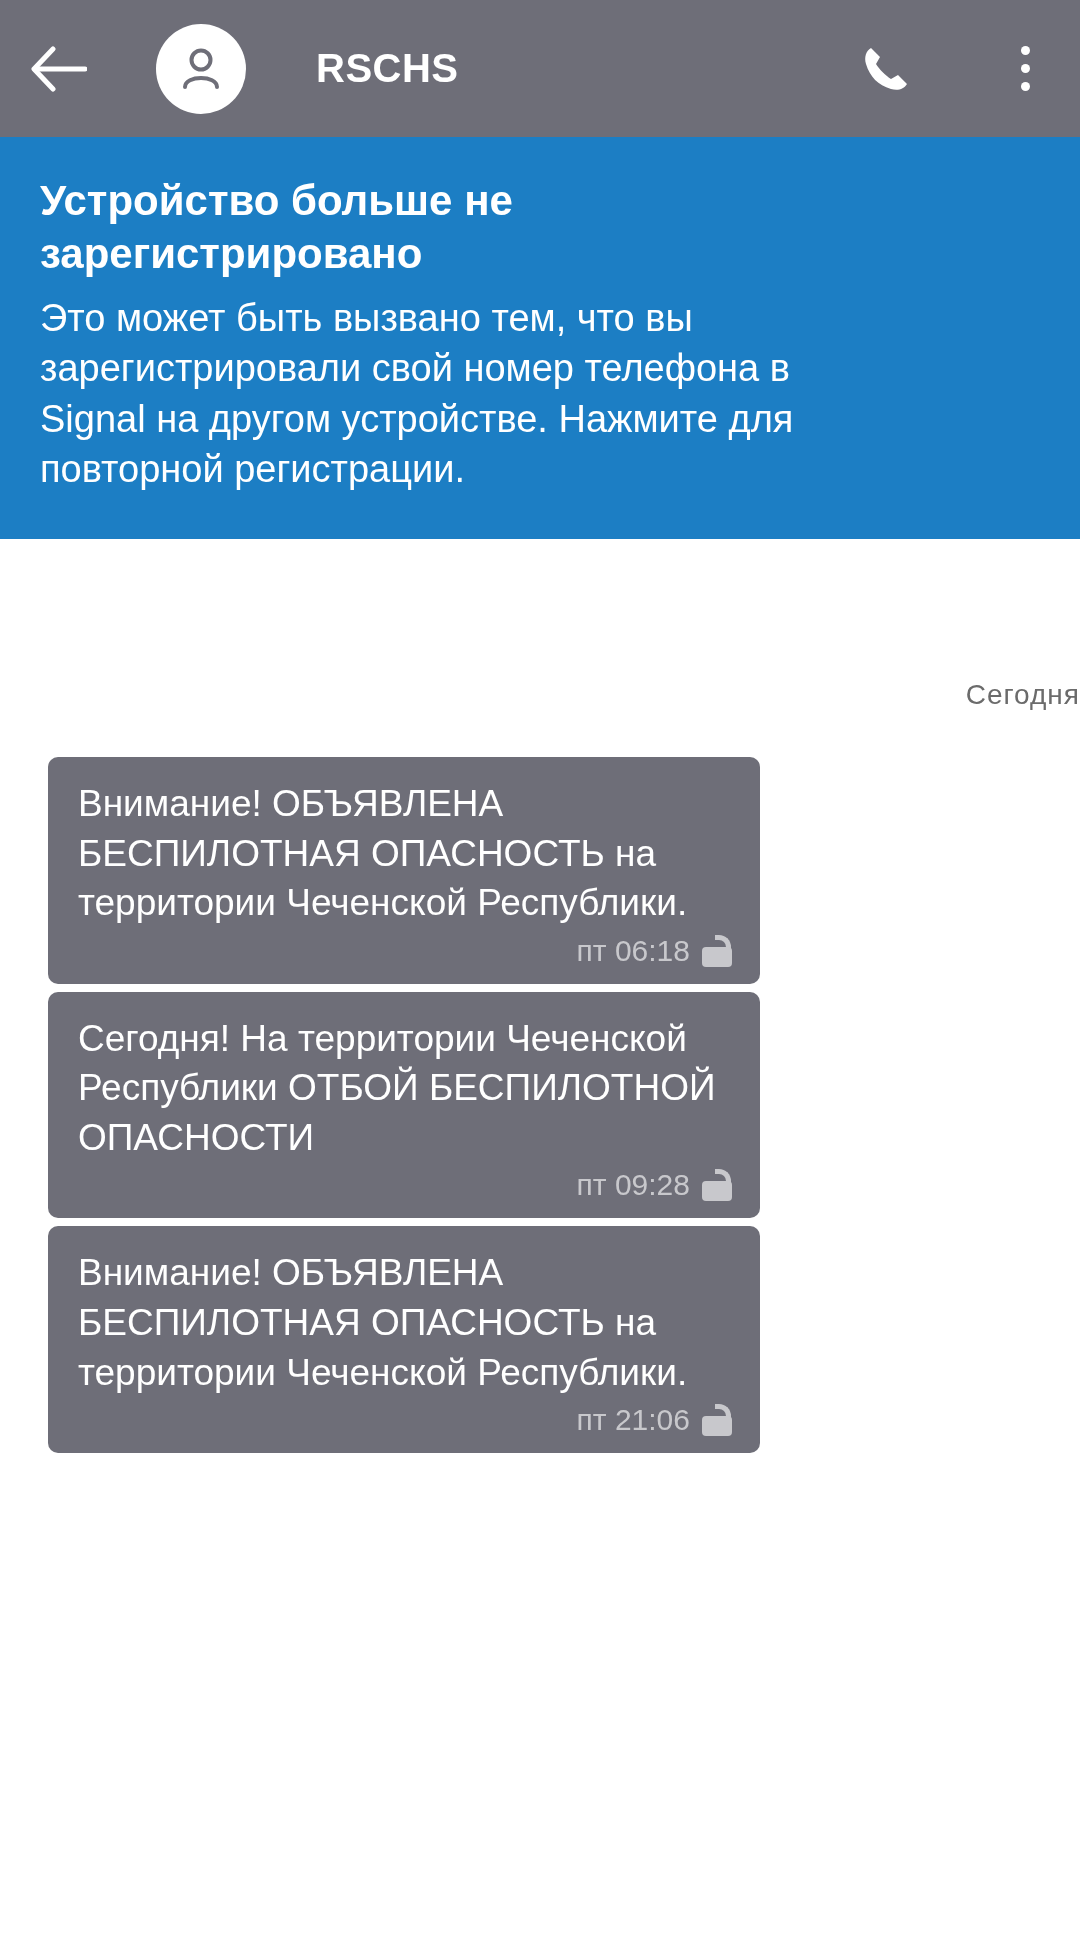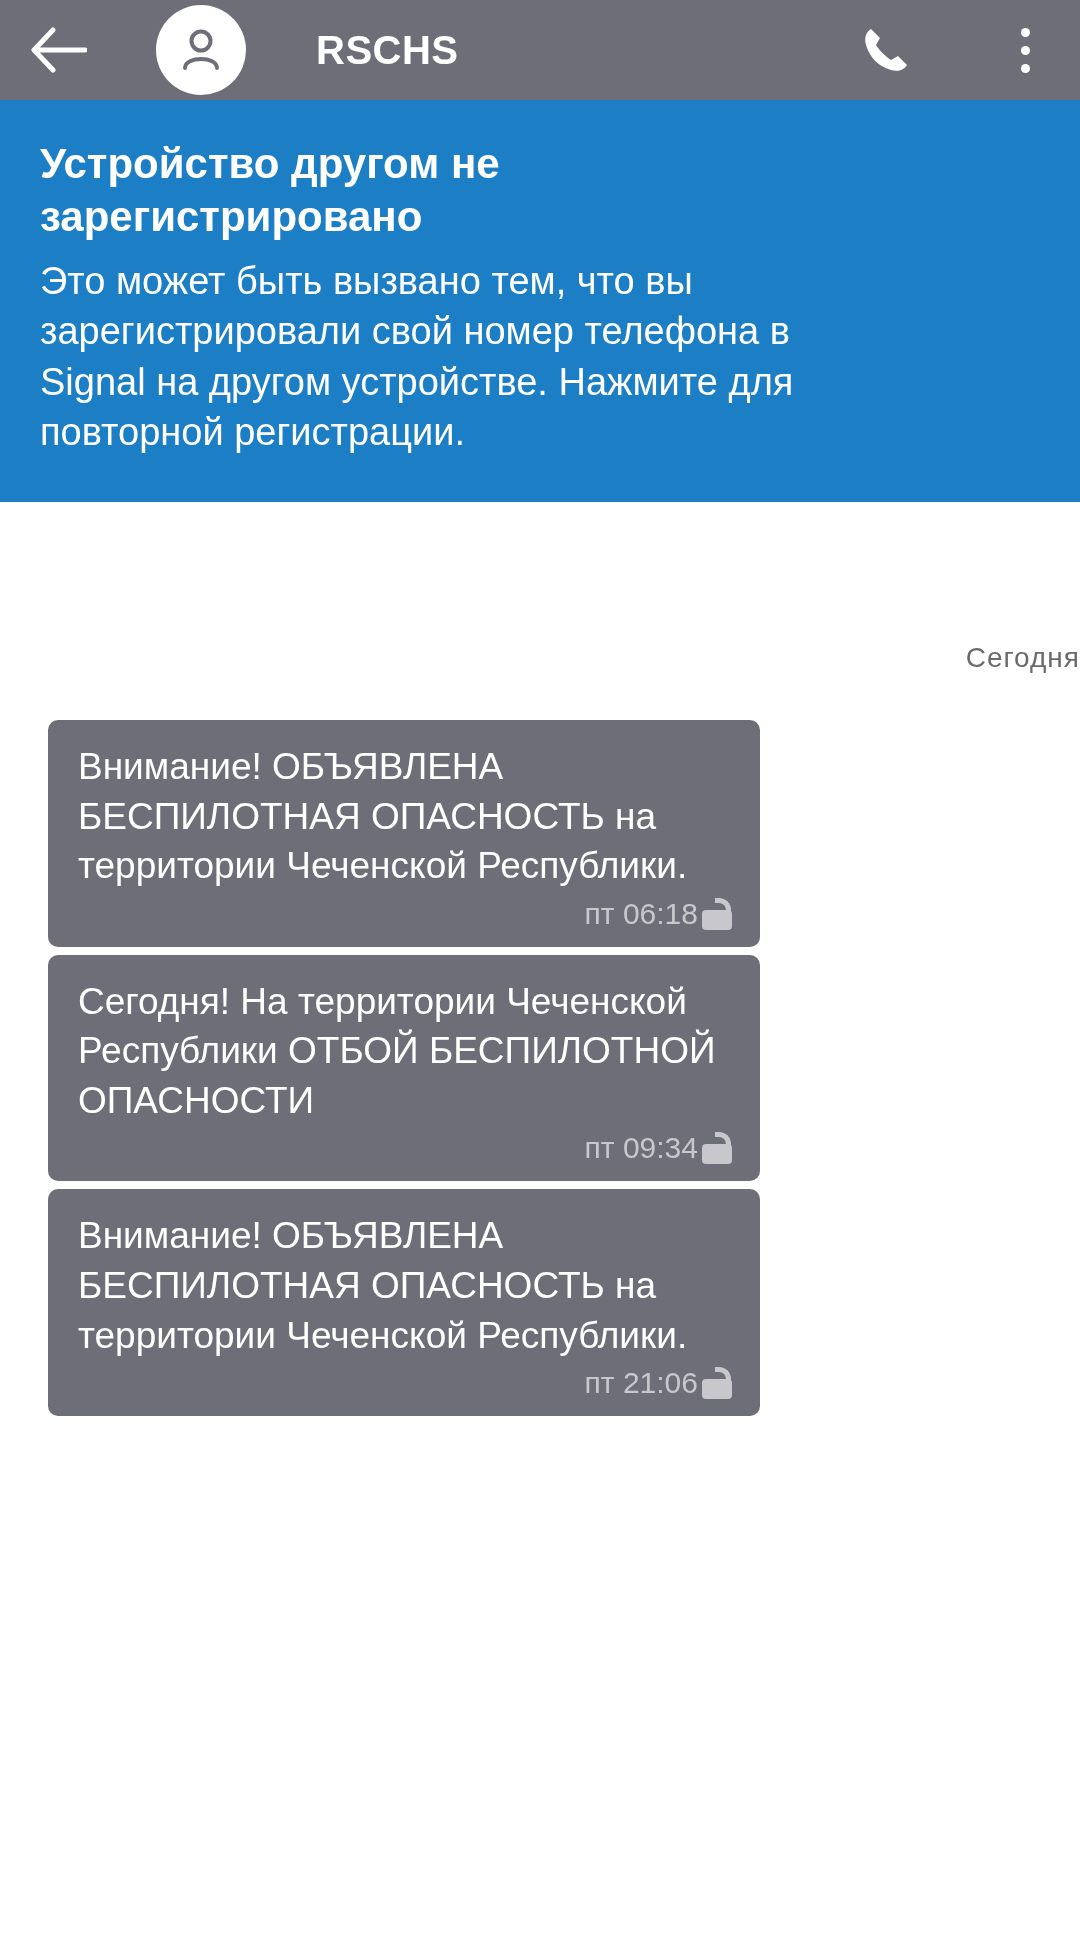--- a/index.html
+++ b/index.html
@@ -10,21 +10,21 @@
   body {
     width: 1080px;
     height: 1939px;
     font-family: "Liberation Sans", sans-serif;
     overflow: hidden;
     position: relative;
   }
 
   
   .appbar {
-    height: 100px;
+    height: 137px;
     background: #6e6e78;
     display: flex;
     align-items: center;
     padding: 0 28px;
     box-sizing: border-box;
     gap: 44px;
   }
   .back-icon {
     width: 60px;
     height: 60px;
@@ -133,21 +133,21 @@
     color: #ffffff;
     font-size: 37px;
     line-height: 1.34;
     white-space: pre-wrap;
   }
   .bubble-meta {
     display: flex;
     align-items: center;
     justify-content: flex-end;
     margin-top: 6px;
-    gap: 4px;
+    gap: 12px;
   }
   .bubble-time {
     color: #c8c8cc;
     font-size: 30px;
   }
   .lock-icon {
     width: 30px;
     height: 32px;
     position: relative;
     display: block;
@@ -203,21 +203,21 @@
   </div>
 
   <div class="overflow-icon">
     <i></i>
     <i></i>
     <i></i>
   </div>
 </div>
 
 <div class="banner">
-  <div class="banner-title">Устройство другом не зарегистрировано</div>
+  <div class="banner-title">Устройство больше не зарегистрировано</div>
   <div class="banner-body">Это может быть вызвано тем, что вы зарегистрировали свой номер телефона в Signal на другом устройстве. Нажмите для повторной регистрации.</div>
 </div>
 
 <div class="conversation">
   <div class="day-divider">Сегодня</div>
 
   <div class="bubble-row">
     <div class="bubble">
       <div class="bubble-text">Внимание! ОБЪЯВЛЕНА БЕСПИЛОТНАЯ ОПАСНОСТЬ на территории Чеченской Республики.</div>
       <div class="bubble-meta">
@@ -227,21 +227,21 @@
             <span class="body"></span>
         </span>
       </div>
     </div>
   </div>
 
   <div class="bubble-row">
     <div class="bubble">
       <div class="bubble-text">Сегодня! На территории Чеченской Республики ОТБОЙ БЕСПИЛОТНОЙ ОПАСНОСТИ</div>
       <div class="bubble-meta">
-        <span class="bubble-time">пт 09:34</span>
+        <span class="bubble-time">пт 09:28</span>
         <span class="lock-icon">
           <span class="shackle"></span>
             <span class="body"></span>
         </span>
       </div>
     </div>
   </div>
 
   <div class="bubble-row">
     <div class="bubble">

